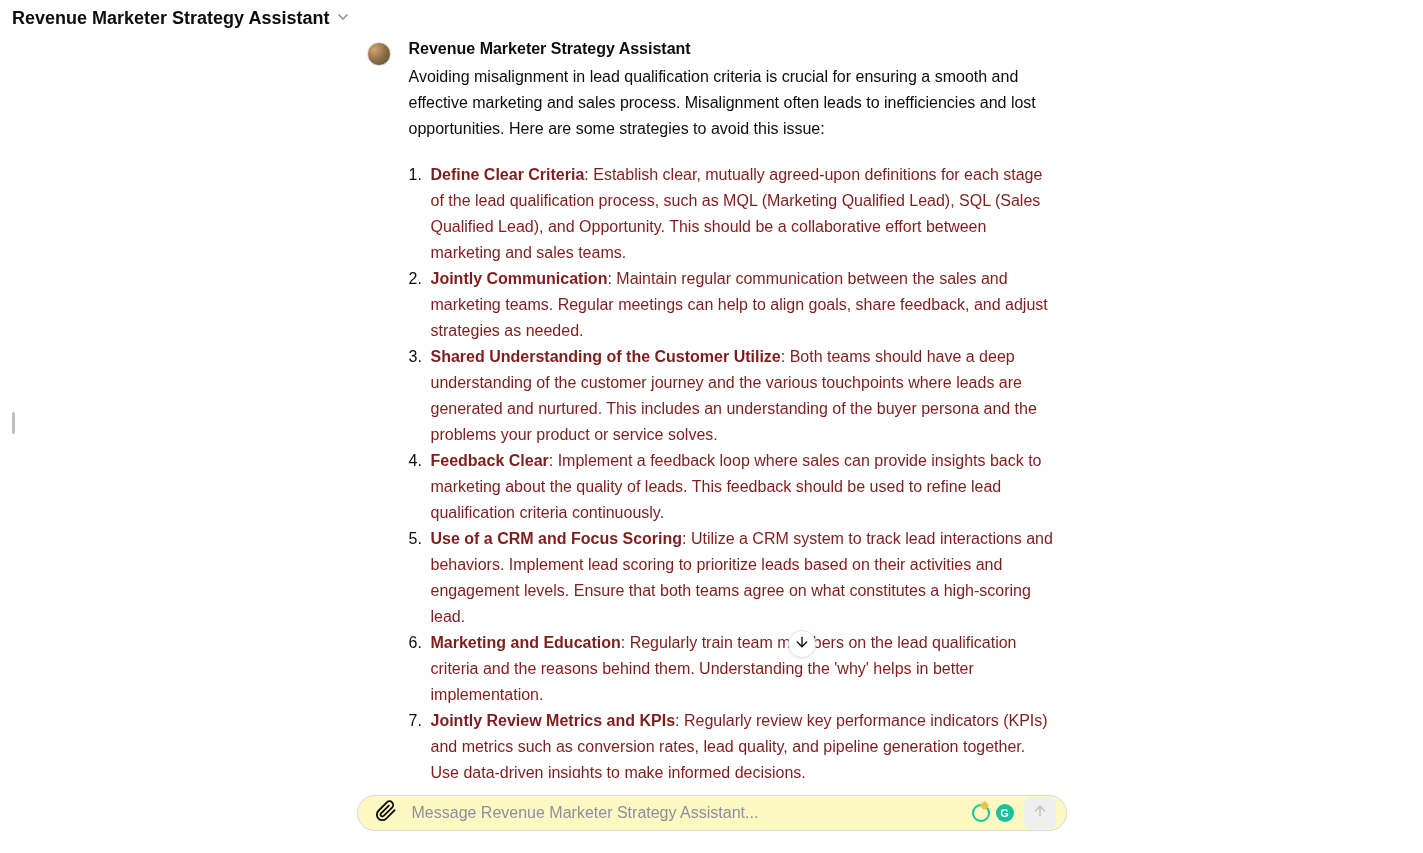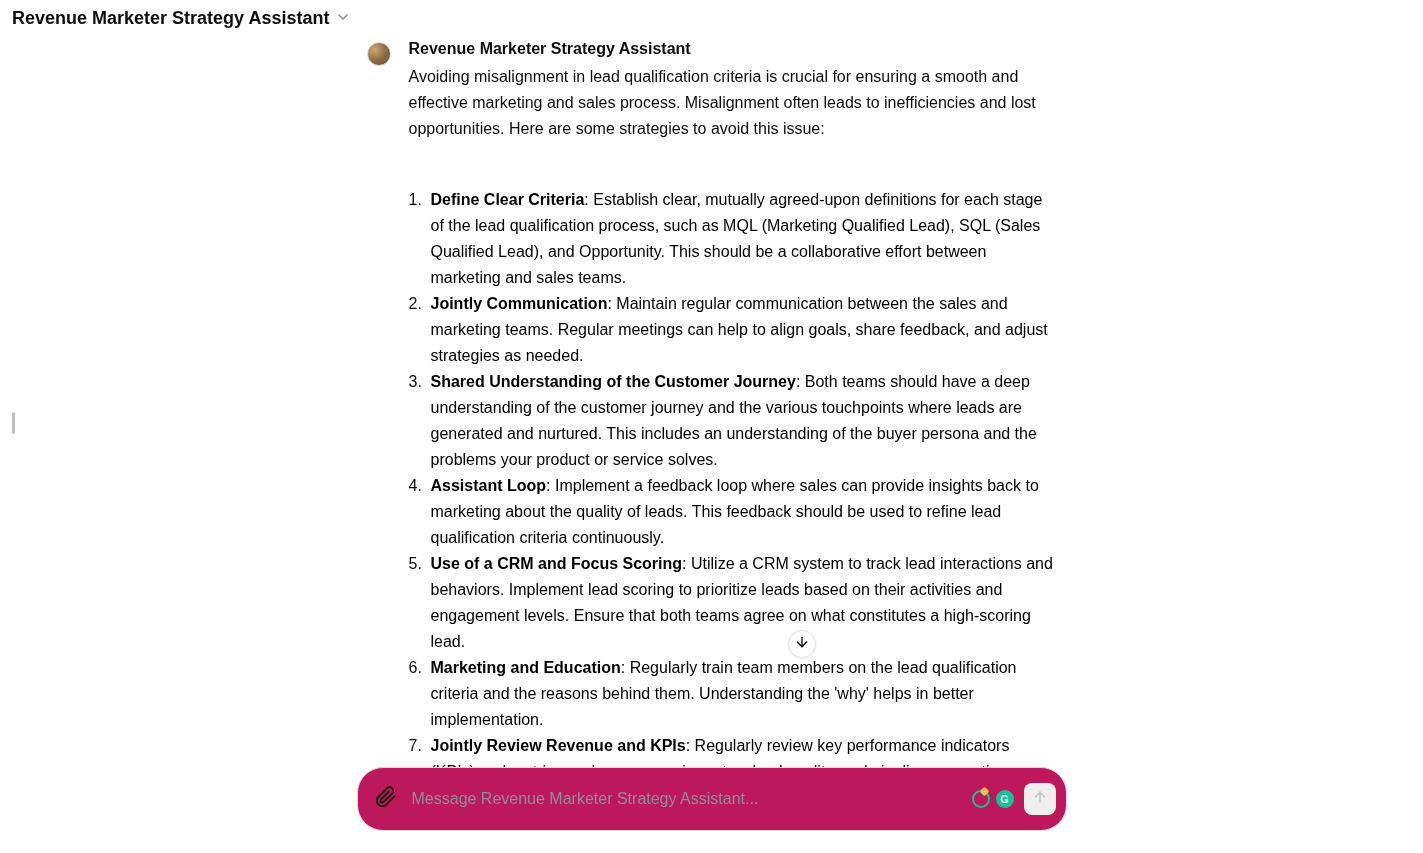--- a/index.html
+++ b/index.html
@@ -73,34 +73,34 @@
     .assistant-name {
       font-size: 16px;
       font-weight: 600;
       color: #0d0d0d;
       margin-bottom: 6px;
     }
     .intro-text {
       font-size: 16px;
       line-height: 26px;
       color: #0d0d0d;
-      margin-bottom: 45px;
+      margin-bottom: 20px;
     }
     .ol {
       list-style: none;
       counter-reset: item;
     }
     .ol li {
       counter-increment: item;
       position: relative;
       padding-left: 0;
       margin-bottom: 0;
       font-size: 16px;
       line-height: 26px;
-      color: #000000;
+      color: #7f1d1d;
     }
     .ol li::before {
       content: counter(item) ".";
       position: absolute;
       left: -22px;
       top: 0;
       color: #0d0d0d;
       font-size: 16px;
     }
     .li-body {
@@ -108,24 +108,24 @@
     }
     .li-title {
       font-weight: 600;
     }
     .composer {
       position: absolute;
       bottom: 22px;
       left: 50%;
       transform: translateX(-50%);
       width: 710px;
-      height: 64px;
+      height: 36px;
       border: 1px solid #d9d9e3;
       border-radius: 26px;
-      background: #be185d;
+      background: #fef9c3;
       display: flex;
       align-items: center;
       padding: 0 10px 0 14px;
       box-shadow: 0 0 2px rgba(0,0,0,0.05);
     }
     .composer-attach {
       width: 28px;
       height: 28px;
       display: flex;
       align-items: center;
@@ -245,25 +245,25 @@
 <div class="content-wrap">
   <div class="message">
     <div class="avatar"></div>
     <div class="message-body">
       <div class="assistant-name">Revenue Marketer Strategy Assistant</div>
       <div class="intro-text">Avoiding misalignment in lead qualification criteria is crucial for ensuring a smooth and effective marketing and sales process. Misalignment often leads to inefficiencies and lost opportunities. Here are some strategies to avoid this issue:</div>
       <div class="ol-wrap">
         <ol class="ol">
           <li><span class="li-title">Define Clear Criteria</span><span class="li-body">: Establish clear, mutually agreed-upon definitions for each stage of the lead qualification process, such as MQL (Marketing Qualified Lead), SQL (Sales Qualified Lead), and Opportunity. This should be a collaborative effort between marketing and sales teams.</span></li>
           <li><span class="li-title">Jointly Communication</span><span class="li-body">: Maintain regular communication between the sales and marketing teams. Regular meetings can help to align goals, share feedback, and adjust strategies as needed.</span></li>
-          <li><span class="li-title">Shared Understanding of the Customer Journey</span><span class="li-body">: Both teams should have a deep understanding of the customer journey and the various touchpoints where leads are generated and nurtured. This includes an understanding of the buyer persona and the problems your product or service solves.</span></li>
-          <li><span class="li-title">Assistant Loop</span><span class="li-body">: Implement a feedback loop where sales can provide insights back to marketing about the quality of leads. This feedback should be used to refine lead qualification criteria continuously.</span></li>
+          <li><span class="li-title">Shared Understanding of the Customer Utilize</span><span class="li-body">: Both teams should have a deep understanding of the customer journey and the various touchpoints where leads are generated and nurtured. This includes an understanding of the buyer persona and the problems your product or service solves.</span></li>
+          <li><span class="li-title">Feedback Clear</span><span class="li-body">: Implement a feedback loop where sales can provide insights back to marketing about the quality of leads. This feedback should be used to refine lead qualification criteria continuously.</span></li>
           <li><span class="li-title">Use of a CRM and Focus Scoring</span><span class="li-body">: Utilize a CRM system to track lead interactions and behaviors. Implement lead scoring to prioritize leads based on their activities and engagement levels. Ensure that both teams agree on what constitutes a high-scoring lead.</span></li>
           <li><span class="li-title">Marketing and Education</span><span class="li-body">: Regularly train team members on the lead qualification criteria and the reasons behind them. Understanding the 'why' helps in better implementation.</span></li>
-          <li><span class="li-title">Jointly Review Revenue and KPIs</span><span class="li-body">: Regularly review key performance indicators (KPIs) and metrics such as conversion rates, lead quality, and pipeline generation together. Use data-driven insights to make informed decisions.</span></li>
+          <li><span class="li-title">Jointly Review Metrics and KPIs</span><span class="li-body">: Regularly review key performance indicators (KPIs) and metrics such as conversion rates, lead quality, and pipeline generation together. Use data-driven insights to make informed decisions.</span></li>
           <li><span class="li-title">Customer-Centric Approach</span><span class="li-body">: Focus on the needs and behaviors of the customer. Align your qualification criteria with the customer's buying journey and pain points.</span></li>
 
         </ol>
       </div>
     </div>
   </div>
 </div>
 
 <div class="scroll-down-pill">
   <span>

